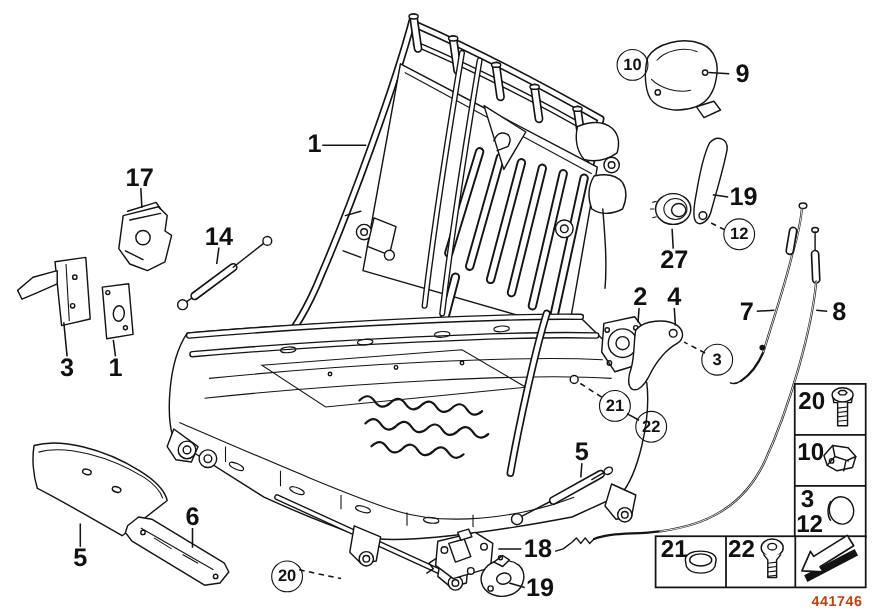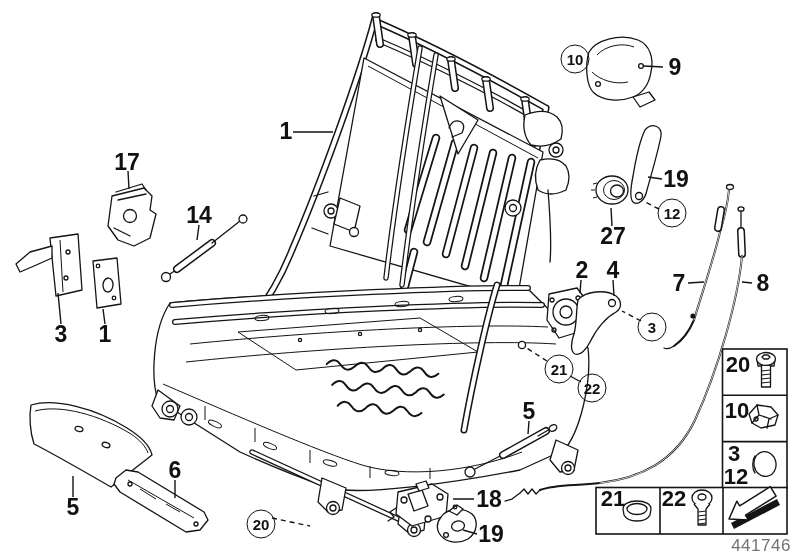--- a/index.html
+++ b/index.html
@@ -24,22 +24,22 @@
   .leader{stroke:#141414;stroke-width:1.4;fill:none;}
   .dashed{stroke-dasharray:5 4;}
   .cable{stroke:#141414;stroke-width:2;fill:none;stroke-linecap:round;}
   .cableW{stroke:#fff;stroke-width:.8;fill:none;stroke-linecap:round;}
   
   .co{position:absolute;transform:translate(-50%,-50%);font-weight:bold;font-size:23px;
       line-height:1;white-space:nowrap;}
   .circ{width:27px;height:27px;border:1.8px solid #111;border-radius:50%;
         display:flex;align-items:center;justify-content:center;font-size:15px;background:transparent;}
   .lg{position:absolute;transform:translate(-50%,-50%);font-weight:bold;font-size:22px;line-height:1;}
-  .dwg{position:absolute;transform:translate(-50%,-50%);font-size:17px;font-weight:normal;
-       color:#737373;letter-spacing:.5px;}
+  .dwg{position:absolute;transform:translate(-50%,-50%);font-size:13px;font-weight:bold;
+       color:#c2410c;letter-spacing:.5px;}
 </style>
 </head>
 <body>
 
 <div class="stage">
 
   <svg width="800" height="560" viewBox="0 0 800 560">
 
     <g>
 

